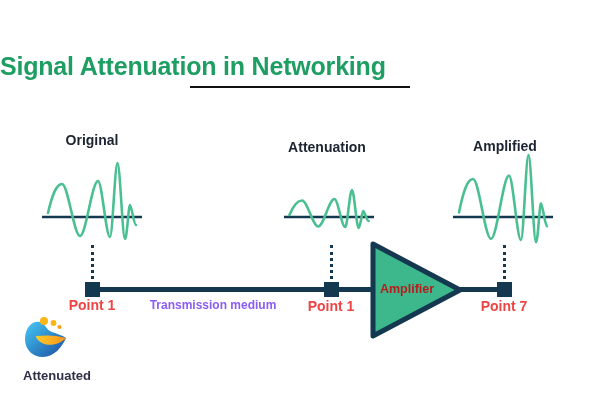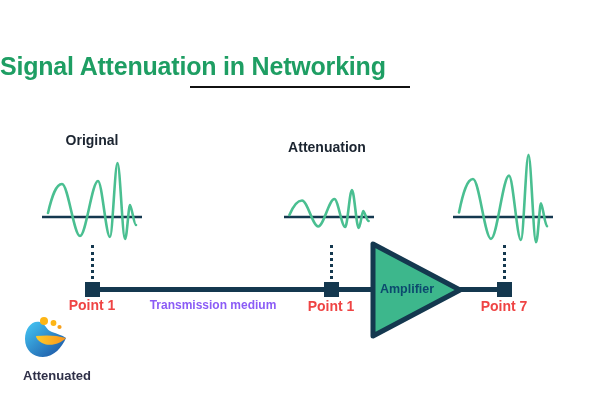--- a/index.html
+++ b/index.html
@@ -72,21 +72,21 @@
     color: #8b5cf6;
   }
 
   
   svg.amp { overflow: visible; }
   .amp-label {
     left: 374px; top: 282px; width: 66px;
     text-align: center;
     font-size: 12.5px;
     font-weight: bold;
-    color: #0c4a6e;
+    color: #b91c1c;
   }
 
   
   .logo-text {
     left: 14px; top: 368px; width: 86px;
     text-align: center;
     font-size: 13px;
     font-weight: bold;
     color: #2f3048;
   }
@@ -94,20 +94,21 @@
 </head>
 <body>
 
 <div class="canvas">
 
   <div class="abs title">Signal Attenuation in Networking</div>
   <div class="abs title-underline"></div>
 
   <div class="abs wave-label" style="left:37px; top:132px;">Original</div>
   <div class="abs wave-label" style="left:272px; top:139px;">Attenuation</div>
+  <div class="abs wave-label" style="left:450px; top:138px;">Amplified</div>
 
   <svg class="abs wave" style="left:42px; top:154px;" width="100" height="126" viewBox="0 0 100 126" preserveAspectRatio="none">
     <line class="axis" x1="0" y1="63" x2="100" y2="63"></line>
     <path class="curve" d="M6,59 C10,42 14,30 20,30 C26,30 32,82 38,82 C44,82 50,27 56,27 C60,27 64,83 68,83 C70.5,83 73,9 75.5,9 C78,9 80.5,85 83,85 C85,85 86.5,51 88,51 C89.5,51 92,71 94,71" transform="translate(0 0.00) scale(1 1)"></path>
   </svg>
 
   <svg class="abs wave" style="left:284px; top:154px;" width="90" height="126" viewBox="0 0 100 126" preserveAspectRatio="none">
     <line class="axis" x1="0" y1="63" x2="100" y2="63"></line>
     <path class="curve" d="M6,59 C10,42 14,30 20,30 C26,30 32,82 38,82 C44,82 50,27 56,27 C60,27 64,83 68,83 C70.5,83 73,9 75.5,9 C78,9 80.5,85 83,85 C85,85 86.5,51 88,51 C89.5,51 92,71 94,71" transform="translate(0 31.50) scale(1 0.5)"></path>
   </svg>

